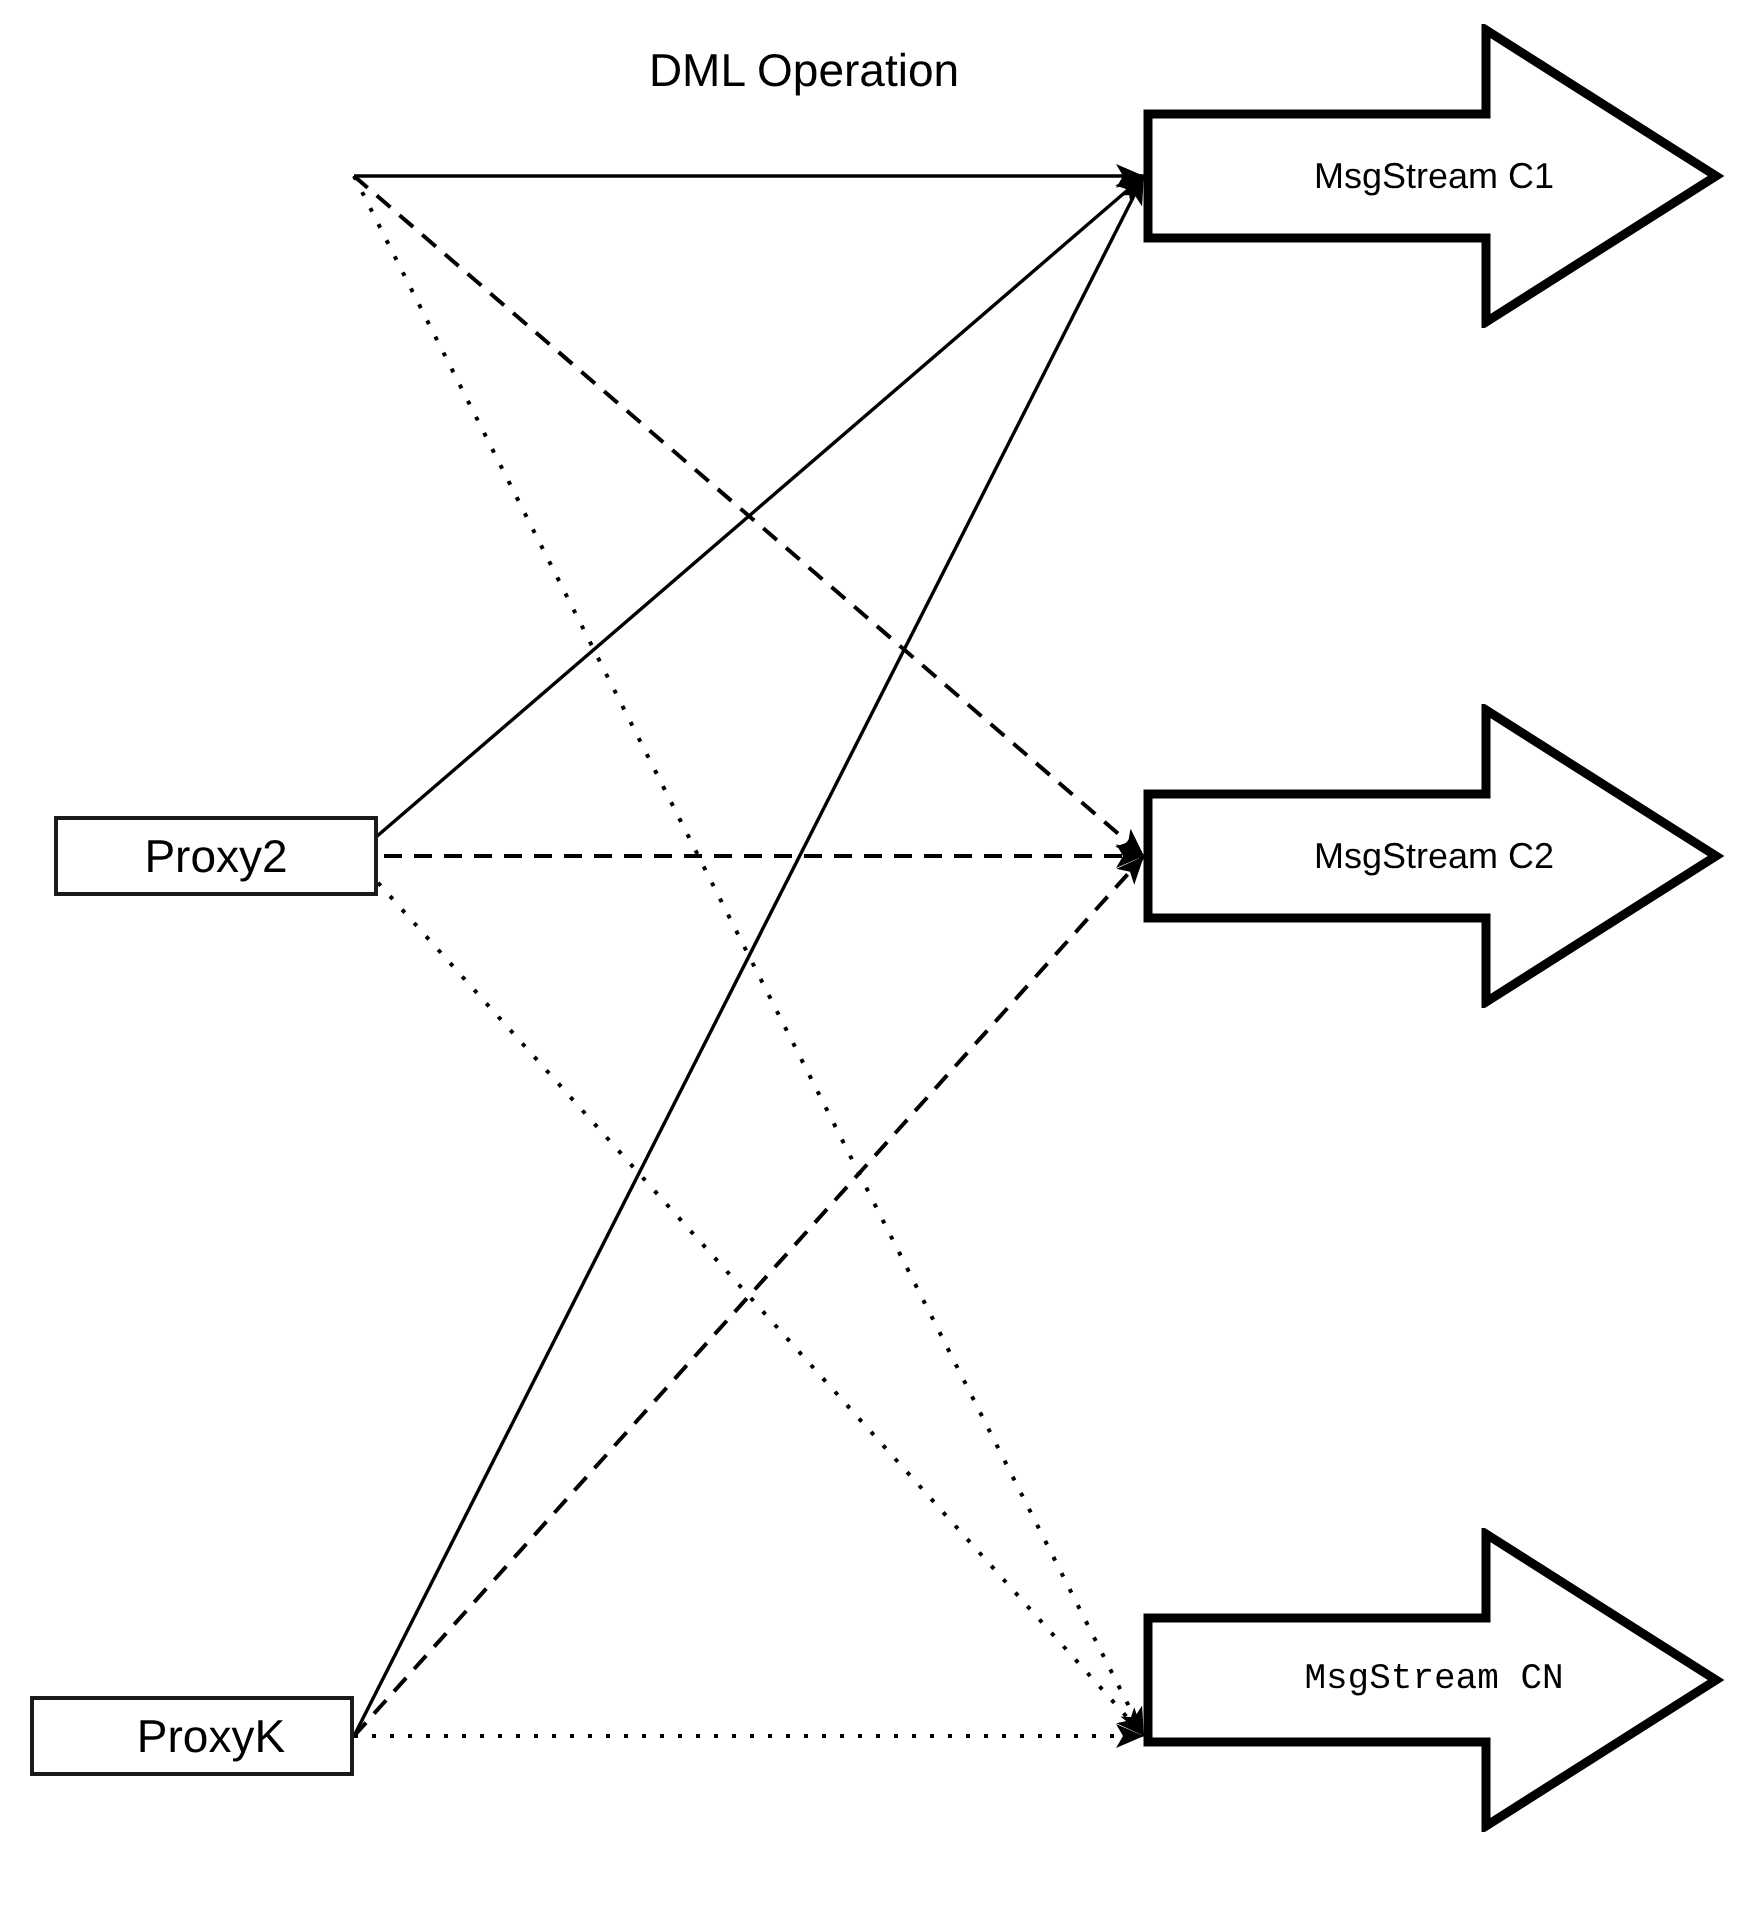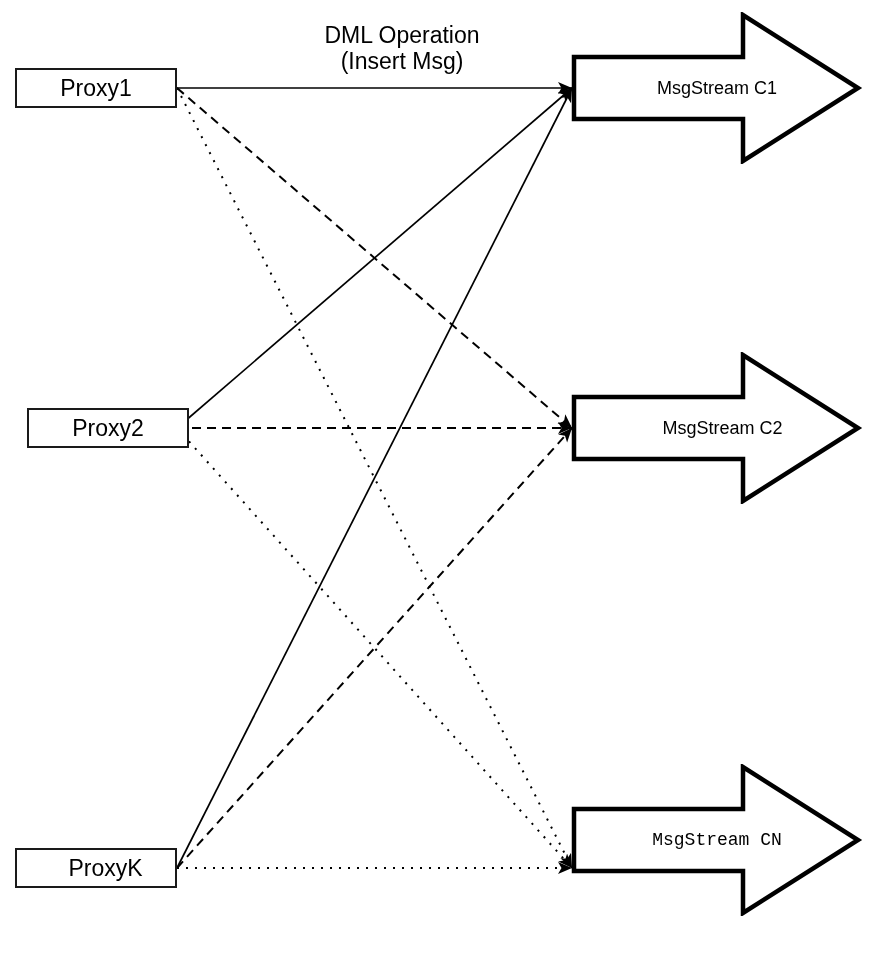--- a/index.html
+++ b/index.html
@@ -46,21 +46,21 @@
   #node-proxy1 { top: 68px; }
   #node-proxy2 { top: 408px; margin-left: 12px; }
   #node-proxyk { top: 848px; padding-left: 19px; }
   .stream {
     position: absolute;
     left: 571px;
     width: 292px;
     height: 152px;
   }
   #node-c1 { top: 12px; }
-  #node-c2 { top: 352px; padding-left: 11px; }
+  #node-c2 { top: 352px; }
   #node-cn { top: 764px; font-family: Liberation Mono, monospace; }
   .stream-shape {
     position: absolute;
     left: 0; top: 0;
   }
   .stream-label {
     position: absolute;
     left: 0; top: 0; right: 0; bottom: 0;
     display: flex;
     align-items: center;
@@ -87,26 +87,22 @@
         <line x1="177" y1="428" x2="572" y2="428" stroke="#000000" stroke-width="2" stroke-dasharray="9,6" marker-end="url(#arrowhead)"></line>
         <line x1="177" y1="428" x2="572" y2="868" stroke="#000000" stroke-width="2" stroke-dasharray="2,7" marker-end="url(#arrowhead)"></line>
         <line x1="177" y1="868" x2="572" y2="88" stroke="#000000" stroke-width="1.7" marker-end="url(#arrowhead)"></line>
         <line x1="177" y1="868" x2="572" y2="428" stroke="#000000" stroke-width="2" stroke-dasharray="9,6" marker-end="url(#arrowhead)"></line>
         <line x1="177" y1="868" x2="572" y2="868" stroke="#000000" stroke-width="2" stroke-dasharray="2,7" marker-end="url(#arrowhead)"></line>
       </g>
   </svg>
 
   <div class="annotation">
     <div>DML Operation</div>
-    <div>(Insert Msg)</div>
   </div>
 
-  <div class="proxy-box" id="node-proxy1">
-    <span>Proxy1</span>
-  </div>
   <div class="proxy-box" id="node-proxy2">
     <span>Proxy2</span>
   </div>
   <div class="proxy-box" id="node-proxyk">
     <span>ProxyK</span>
   </div>
 
   <div class="stream" id="node-c1">
     <svg class="stream-shape" width="292" height="152" viewBox="0 0 292 152">
       <polygon points="3,45 172,45 172,3 287,76 172,149 172,107 3,107" fill="#ffffff" stroke="#000000" stroke-width="4.5" stroke-linejoin="miter"></polygon>

